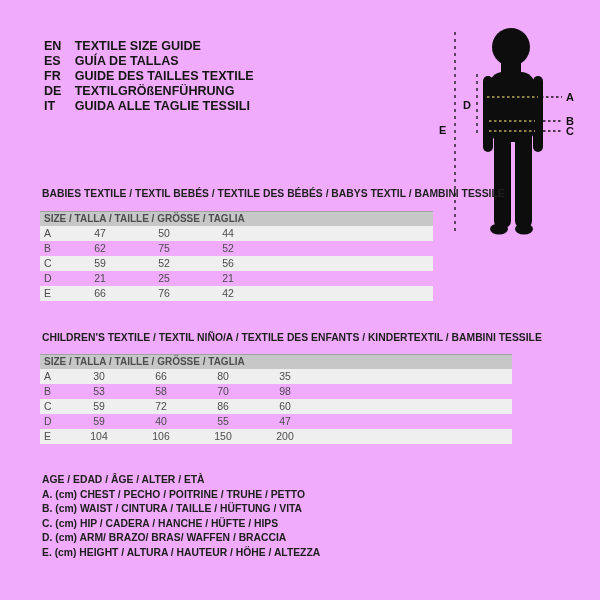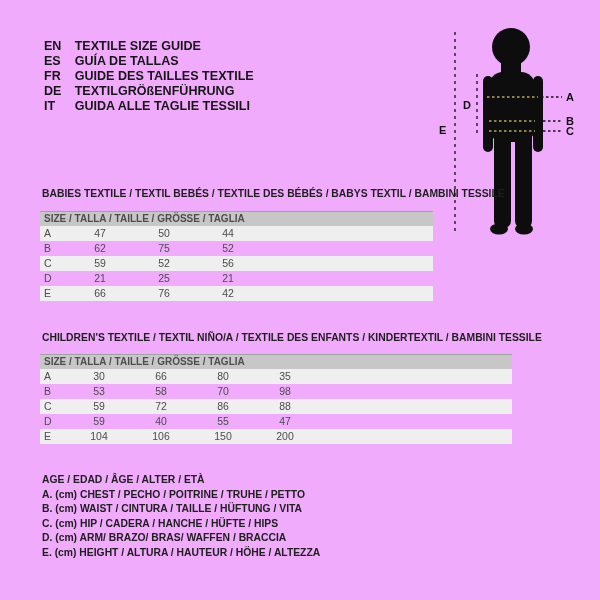--- a/index.html
+++ b/index.html
@@ -155,21 +155,21 @@
         <div class="cell">53</div>
         <div class="cell">58</div>
         <div class="cell">70</div>
         <div class="cell">98</div>
       </div>
       <div class="trow stripe">
         <div class="cell lbl">C</div>
         <div class="cell">59</div>
         <div class="cell">72</div>
         <div class="cell">86</div>
-        <div class="cell">88</div>
+        <div class="cell">60</div>
       </div>
       <div class="trow">
         <div class="cell lbl">D</div>
         <div class="cell">59</div>
         <div class="cell">40</div>
         <div class="cell">55</div>
         <div class="cell">47</div>
       </div>
       <div class="trow stripe">
         <div class="cell lbl">E</div>

